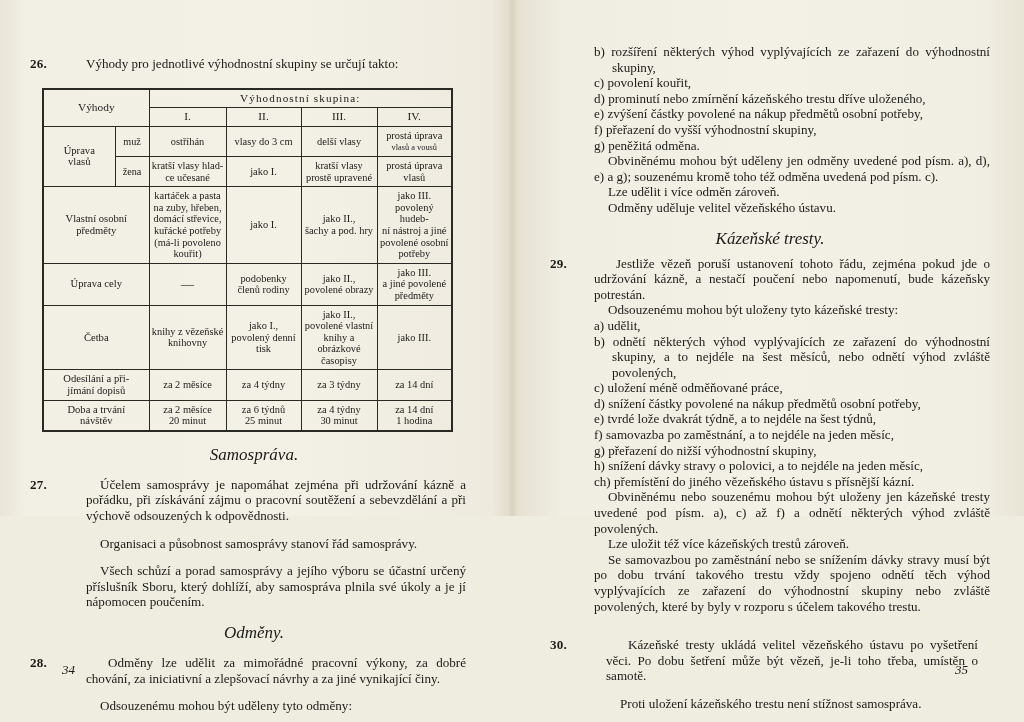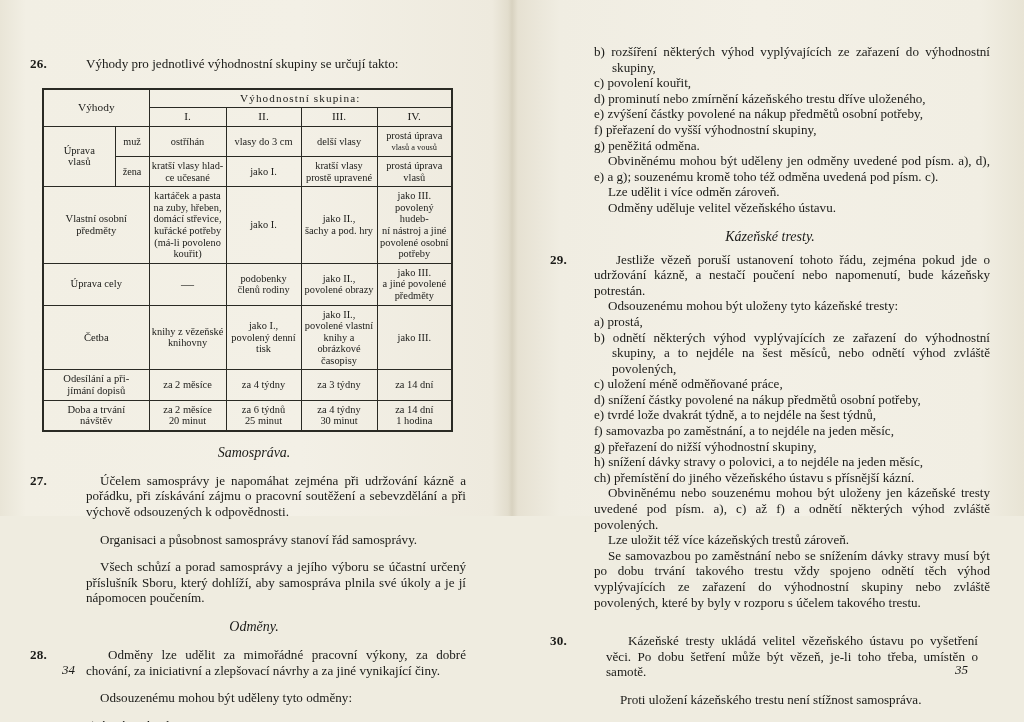--- a/index.html
+++ b/index.html
@@ -62,21 +62,21 @@
     padding-left: 18px;
     text-indent: -18px;
   }
   .hang-ch {
     padding-left: 22px;
     text-indent: -22px;
   }
   .center-ital {
     text-align: center;
     font-style: italic;
-    font-size: 14px;
+    font-size: 17px;
     margin: 13px 0 7px 0;
   }
   .gap-md { height: 11px; }
 
   
   .tbl-wrap { margin: 16px 0 0 12px; }
   table.adv {
     border-collapse: collapse;
     width: 409px;
     background: transparent;
@@ -266,21 +266,21 @@
       <p class="para-indent">Lze udělit i více odměn zároveň.</p>
       <p class="para-indent">Odměny uděluje velitel vězeňského ústavu.</p>
     </div>
 
     <div class="center-ital">Kázeňské tresty.</div>
 
     <div class="num-para body-text list-block">
       <span class="num">29.</span>
       <p class="para-first-indent">Jestliže vězeň poruší ustanovení tohoto řádu, zejména pokud jde o udržování kázně, a nestačí poučení nebo napomenutí, bude kázeňsky potrestán.</p>
       <p class="para-indent">Odsouzenému mohou být uloženy tyto kázeňské tresty:</p>
-      <p class="hang">a) prostá,</p>
+      <p class="hang">a) udělit,</p>
       <p class="hang">b) odnětí některých výhod vyplývajících ze zařazení do výhodnostní skupiny, a to nejdéle na šest měsíců, nebo odnětí výhod zvláště povolených,</p>
       <p class="hang">c) uložení méně odměňované práce,</p>
       <p class="hang">d) snížení částky povolené na nákup předmětů osobní potřeby,</p>
       <p class="hang">e) tvrdé lože dvakrát týdně, a to nejdéle na šest týdnů,</p>
       <p class="hang">f) samovazba po zaměstnání, a to nejdéle na jeden měsíc,</p>
       <p class="hang">g) přeřazení do nižší výhodnostní skupiny,</p>
       <p class="hang">h) snížení dávky stravy o polovici, a to nejdéle na jeden měsíc,</p>
       <p class="hang-ch">ch) přemístění do jiného vězeňského ústavu s přísnější kázní.</p>
       <p class="para-indent">Obviněnému nebo souzenému mohou být uloženy jen kázeňské tresty uvedené pod písm. a), c) až f) a odnětí některých výhod zvláště povolených.</p>
       <p class="para-indent">Lze uložit též více kázeňských trestů zároveň.</p>

